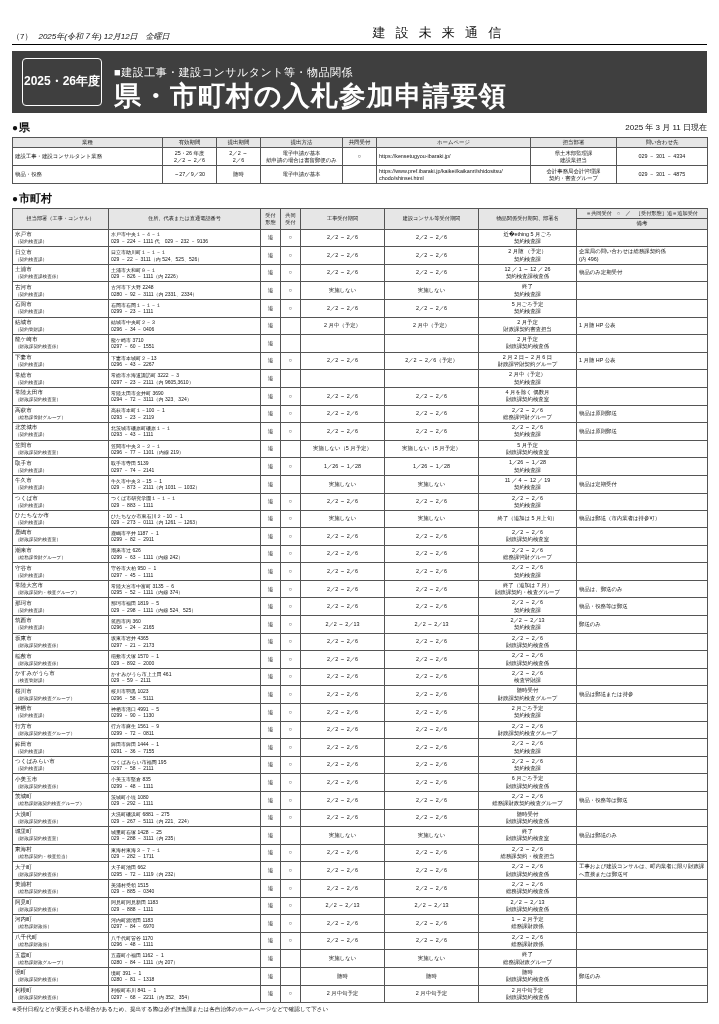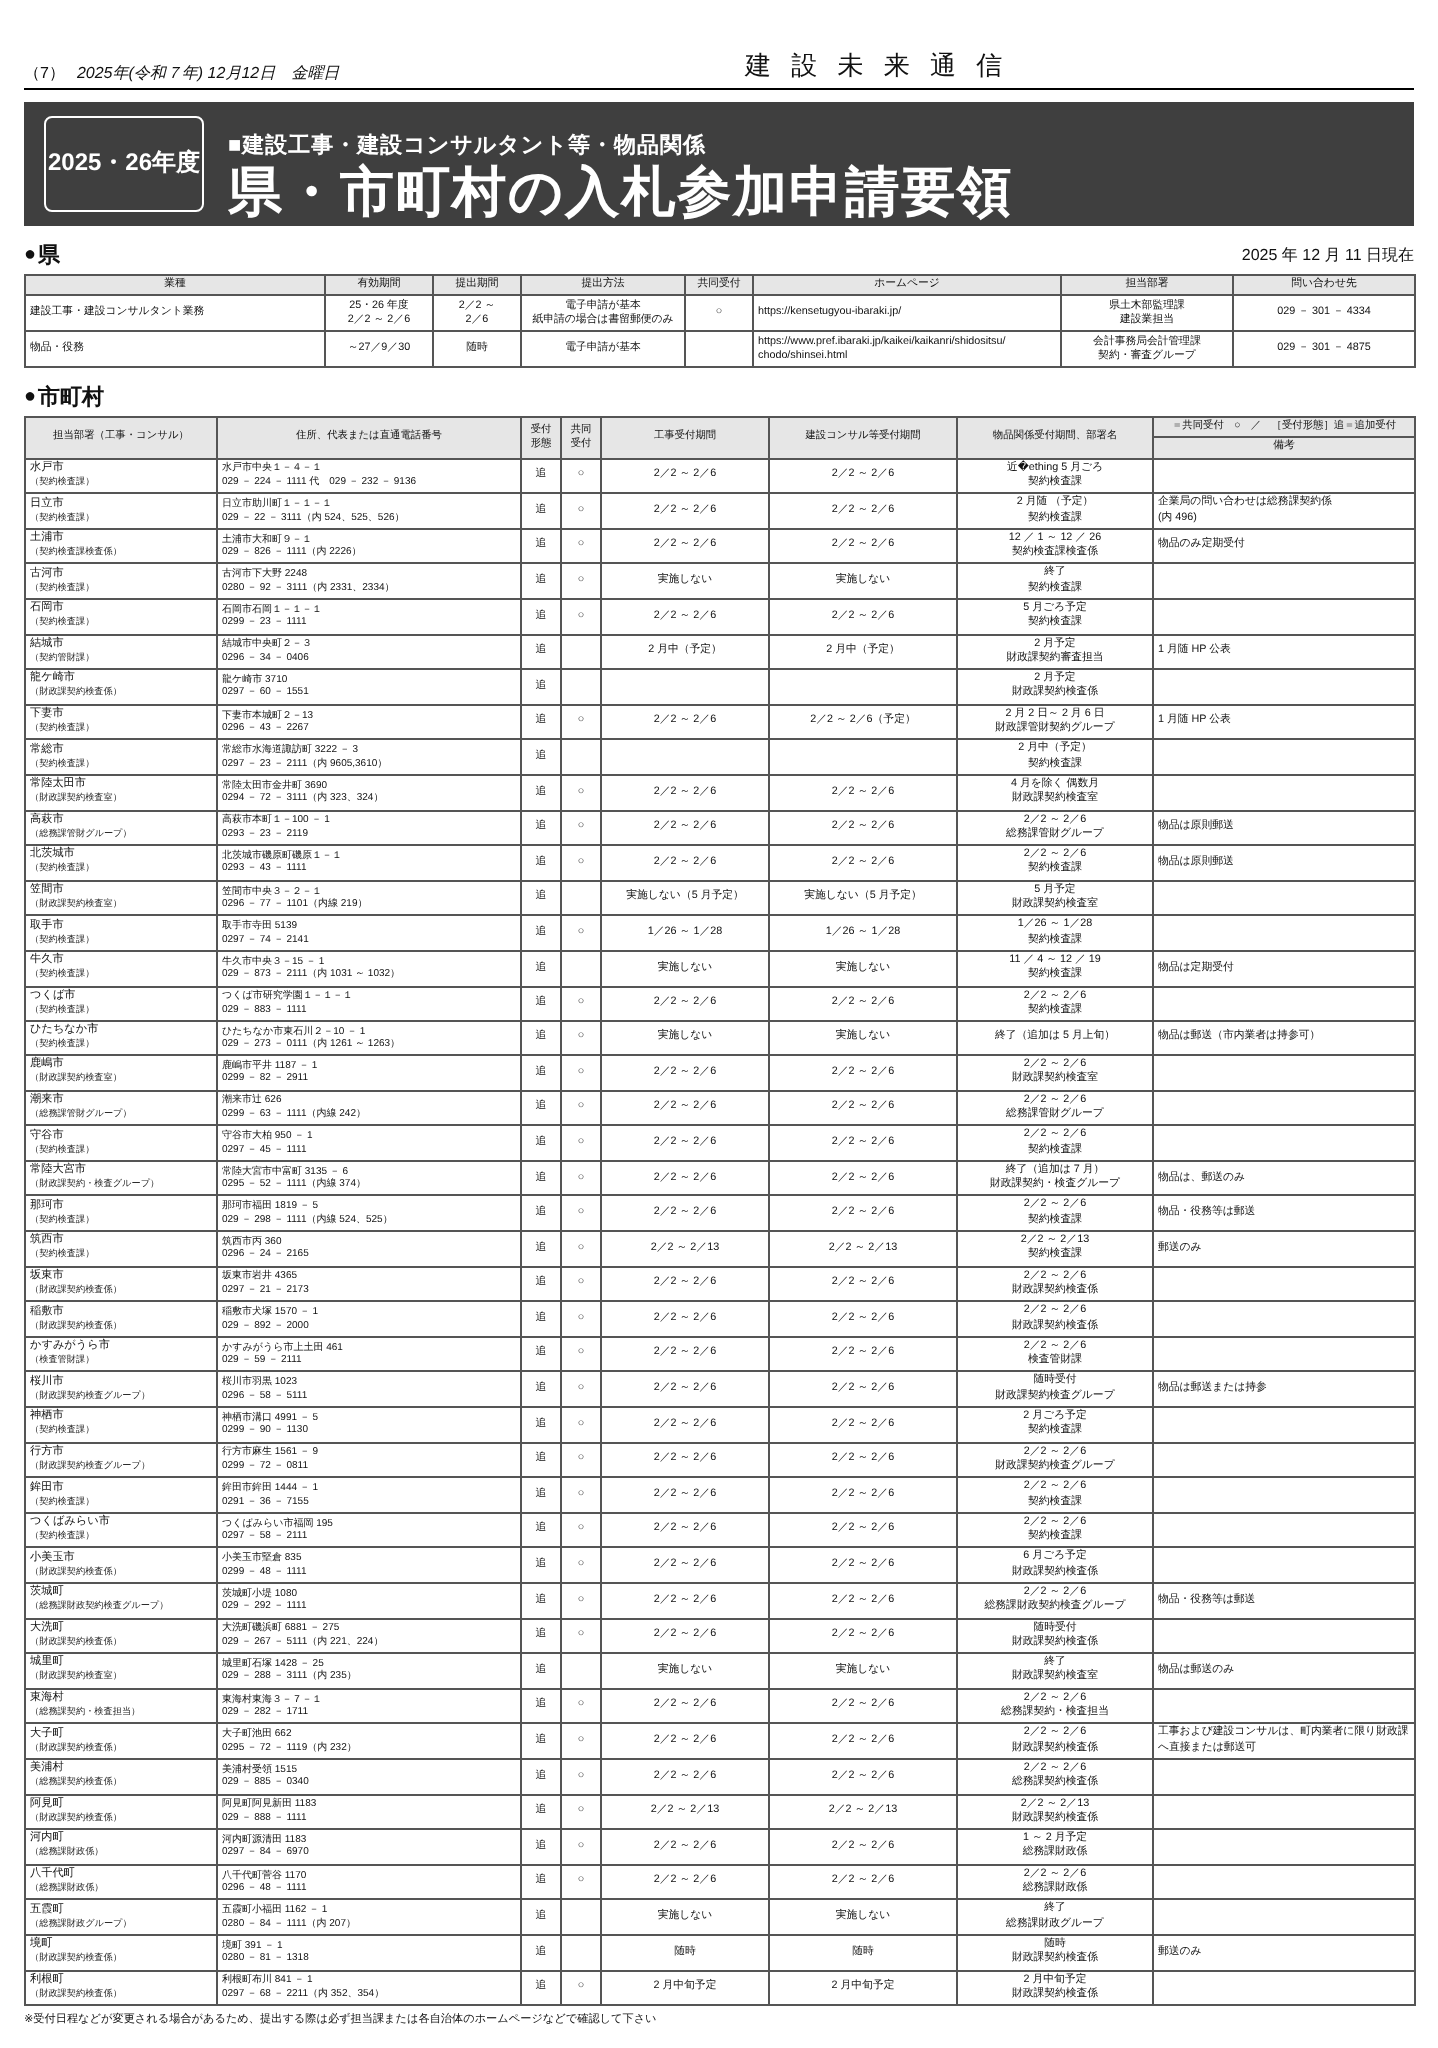--- a/index.html
+++ b/index.html
@@ -11,21 +11,21 @@
   .topbar .pg{margin-right:6px;}
   .topbar .date{margin-right:0;font-style:italic;}
   .masthead{flex:1;text-align:center;font-size:13px;font-weight:normal;letter-spacing:3px;font-family:"DejaVu Serif","Liberation Serif",serif;}
   .rule{border-top:1px solid #000;margin:2px 0 6px 0;}
 
   
   .titleband{background:#3f3f3f;color:#fff;height:62px;display:flex;align-items:center;padding:0 10px;box-sizing:border-box;}
   .yearbadge{width:78px;height:46px;border:1px solid #fff;border-radius:4px;display:flex;flex-direction:row;
              align-items:center;justify-content:center;font-size:12px;font-weight:bold;line-height:1.15;flex:0 0 auto;}
   .titletexts{margin-left:12px;}
-  .subtitle{font-size:11px;font-weight:bold;letter-spacing:0.5px;margin-bottom:2px;margin-top:12px;}
+  .subtitle{font-size:11px;font-weight:normal;letter-spacing:0.5px;margin-bottom:2px;margin-top:12px;}
   .maintitle{font-size:27px;font-weight:bold;letter-spacing:1px;line-height:1.05;font-family:Liberation Serif, serif;}
 
   
   .sec{display:flex;align-items:center;margin:7px 0 2px 0;}
   .sec .bullet{font-size:10px;font-weight:bold;}
   .sec .lbl{font-size:11px;font-weight:bold;margin-left:1px;}
   .asof{margin-left:auto;font-size:8px;}
 
   
   table{border-collapse:collapse;width:100%;table-layout:fixed;}
@@ -66,21 +66,21 @@
     </div>
     <div class="titletexts">
       <div class="subtitle">■建設工事・建設コンサルタント等・物品関係</div>
       <div class="maintitle">県・市町村の入札参加申請要領</div>
     </div>
   </div>
 
   <div class="sec">
     <span class="bullet">●</span>
     <span class="lbl">県</span>
-    <span class="asof">2025 年 12 月 11 日現在</span>
+    <span class="asof">2025 年 3 月 11 日現在</span>
   </div>
 
   <table class="tbl-pref">
     <colgroup>
       <col style="width:150px">
         <col style="width:54px">
         <col style="width:44px">
         <col style="width:82px">
       <col style="width:34px">
         <col style="width:154px">

